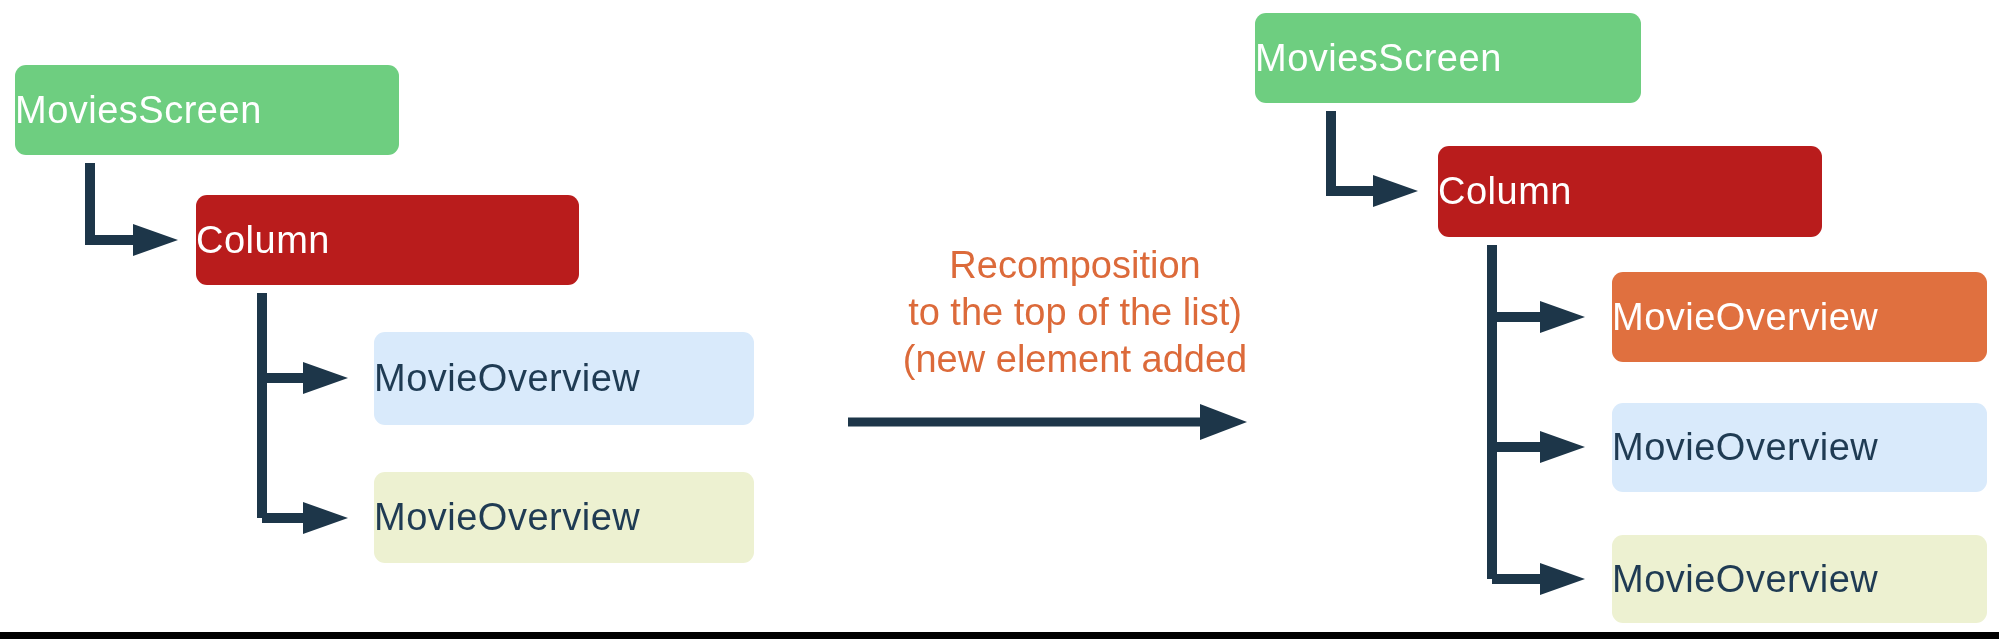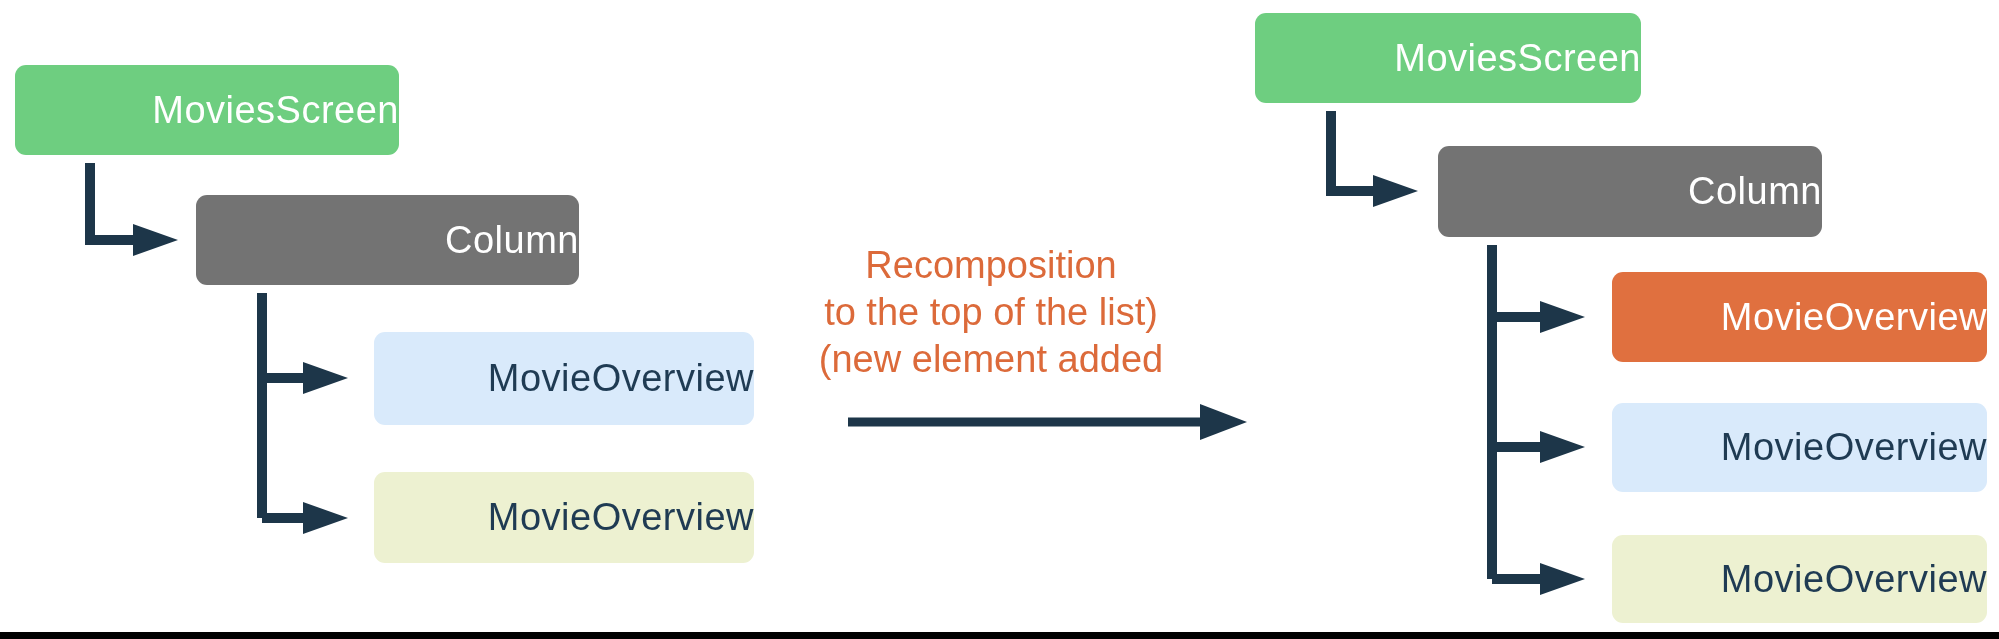--- a/index.html
+++ b/index.html
@@ -7,33 +7,33 @@
     position:relative;
     width:1999px;height:639px;
     background:#ffffff;
     overflow:hidden;
     font-family:"Liberation Sans", sans-serif;
   }
   .conn-svg{position:absolute;left:0;top:0;z-index:1;}
   .node{
     position:absolute;
     z-index:2;
-    display:flex;align-items:center;justify-content:flex-end;
+    display:flex;align-items:center;justify-content:flex-start;
     border-radius:11px;
     font-size:38px;
     font-weight:400;
     letter-spacing:0.5px;
   }
   .node.green{background:#6ECE80;color:#ffffff;}
-  .node.blue{background:#737373;color:#ffffff;}
+  .node.blue{background:#b91c1c;color:#ffffff;}
   .node.orange{background:#E0703F;color:#ffffff;}
   .node.lightblue{background:#D9EAFB;color:#1F3B53;}
   .node.paleyellow{background:#EDF1D1;color:#1F3B53;}
   .annotation{
-    position:absolute;left:744px;top:242px;width:494px;
+    position:absolute;left:828px;top:242px;width:494px;
     z-index:2;
     text-align:center;
     color:#DC6A3A;
     font-size:38px;line-height:47px;font-weight:500;
   }
   .bottom-bar{
     position:absolute;left:0;top:632px;width:1999px;height:7px;
     background:#000000;z-index:3;
   }
 </style>

